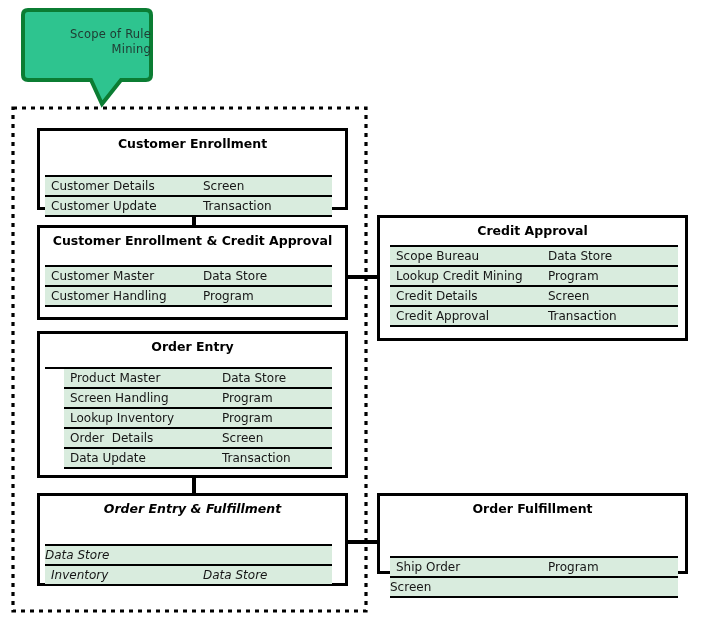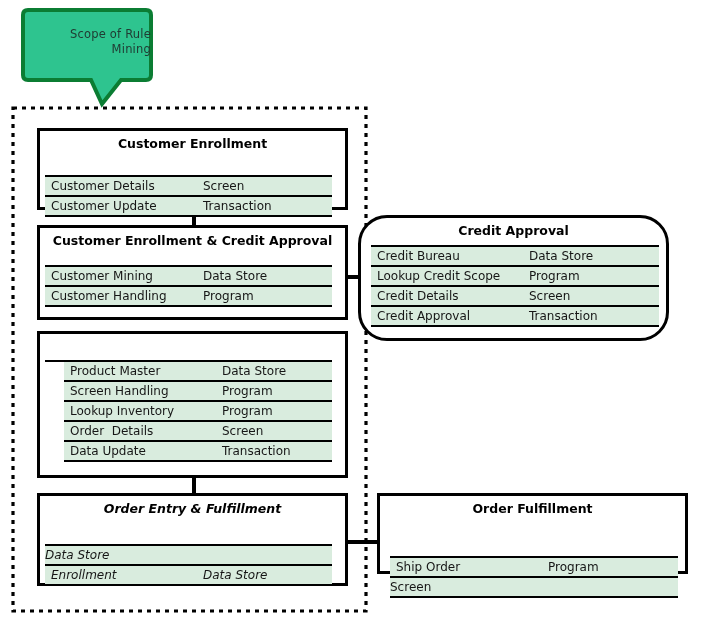--- a/index.html
+++ b/index.html
@@ -80,54 +80,55 @@
         <span class="cell-name">Customer Update</span>
         <span class="cell-type">Transaction</span>
       </div>
     </div>
   </div>
 
   <div class="box" style="left:37px; top:225px; height:95px;">
     <div class="box-title">Customer Enrollment &amp; Credit Approval</div>
     <div class="rows" style="top:37px;">
       <div class="row">
-        <span class="cell-name">Customer Mining</span>
+        <span class="cell-name">Customer Master</span>
         <span class="cell-type">Data Store</span>
       </div>
       <div class="row">
         <span class="cell-name">Customer Handling</span>
         <span class="cell-type">Program</span>
       </div>
     </div>
   </div>
 
-  <div class="box" style="left:358px; top:215px; height:126px;border-radius:29px;">
+  <div class="box" style="left:377px; top:215px; height:126px;">
     <div class="box-title">Credit Approval</div>
     <div class="rows right-side" style="top:27px;">
       <div class="row">
-        <span class="cell-name">Credit Bureau</span>
+        <span class="cell-name">Scope Bureau</span>
         <span class="cell-type">Data Store</span>
       </div>
       <div class="row">
-        <span class="cell-name">Lookup Credit Scope</span>
+        <span class="cell-name">Lookup Credit Mining</span>
         <span class="cell-type">Program</span>
       </div>
       <div class="row">
         <span class="cell-name">Credit Details</span>
         <span class="cell-type">Screen</span>
       </div>
       <div class="row">
         <span class="cell-name">Credit Approval</span>
         <span class="cell-type">Transaction</span>
       </div>
     </div>
   </div>
 
   <div class="box" style="left:37px; top:331px; height:147px;">
-    <div class="rows" style="top:26px;padding-left:19px;">
+    <div class="box-title">Order Entry</div>
+    <div class="rows" style="top:33px;padding-left:19px;">
       <div class="row">
         <span class="cell-name">Product Master</span>
         <span class="cell-type">Data Store</span>
       </div>
       <div class="row">
         <span class="cell-name">Screen Handling</span>
         <span class="cell-type">Program</span>
       </div>
       <div class="row">
         <span class="cell-name">Lookup Inventory</span>
@@ -144,21 +145,21 @@
     </div>
   </div>
 
   <div class="box" style="left:37px; top:493px; height:93px;font-style:italic;">
     <div class="box-title">Order Entry &amp; Fulfillment</div>
     <div class="rows" style="top:48px;">
       <div class="row">
         <span class="cell-type">Data Store</span>
       </div>
       <div class="row">
-        <span class="cell-name">Enrollment</span>
+        <span class="cell-name">Inventory</span>
         <span class="cell-type">Data Store</span>
       </div>
     </div>
   </div>
 
   <div class="box" style="left:377px; top:493px; height:81px;">
     <div class="box-title">Order Fulfillment</div>
     <div class="rows right-side" style="top:48px;margin-top:12px;">
       <div class="row">
         <span class="cell-name">Ship Order</span>

